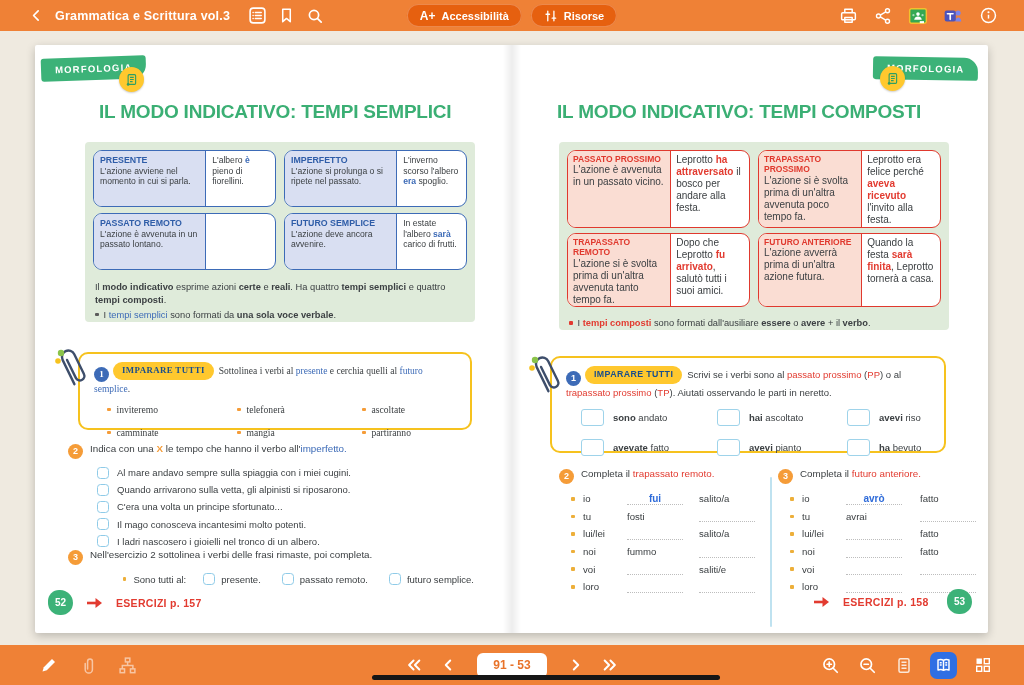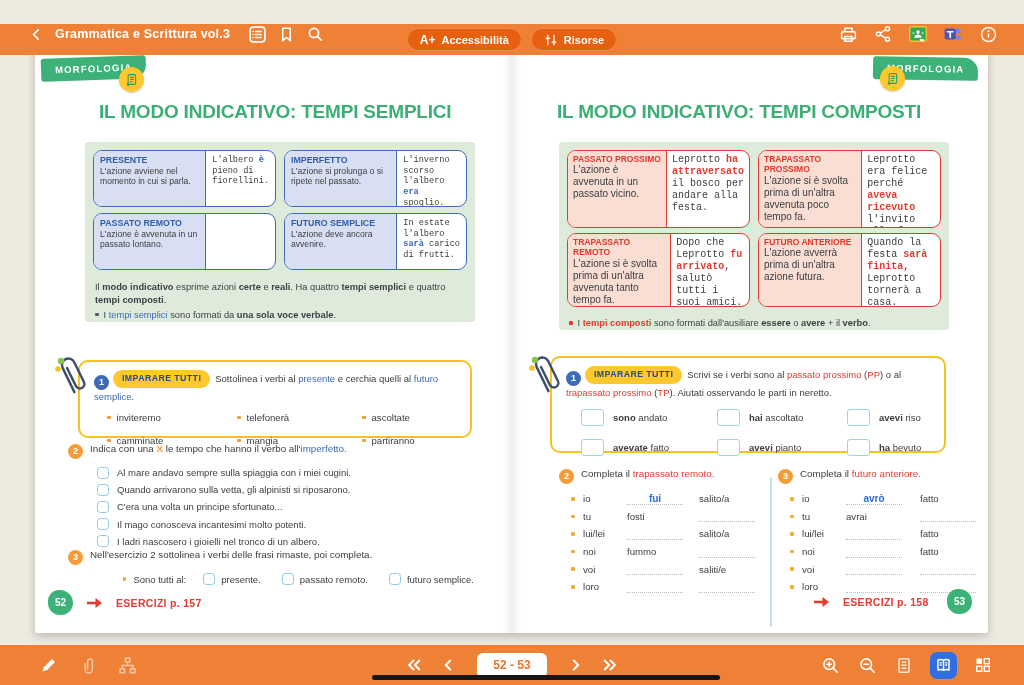--- a/index.html
+++ b/index.html
@@ -1,21 +1,21 @@
 <!DOCTYPE html>
 <html><head>
 <meta charset="utf-8">
 <style>
   * { box-sizing: border-box; margin: 0; padding: 0; }
   html,body { width:1024px; height:685px; }
   body { position:relative; font-family:"Liberation Sans", sans-serif; background:#EFEAE0; overflow:hidden; }
   svg { display:block; }
 
   
-  .topbar { position:absolute; top:0; left:0; right:0; height:31px; background:#EF8136; display:flex; align-items:flex-start; padding:0 26px; color:#fff; z-index:20;margin-top:24px; }
+  .topbar { position:absolute; top:0; left:0; right:0; height:31px; background:#EF8136; display:flex; align-items:center; padding:0 26px; color:#fff; z-index:20; }
   .tb-left { display:flex; align-items:center; gap:9px; }
   .tb-title { font-size:12.5px; font-weight:bold; letter-spacing:.2px; margin-right:8px; }
   .tb-icon { width:20px; height:20px; display:flex; align-items:center; justify-content:center; }
   .tb-center { position:absolute; left:50%; transform:translateX(-50%); top:4px; display:flex; gap:9px; }
   .pill-btn { background:#E6600F; border-radius:13px; height:23px; display:flex; align-items:center; gap:6px; padding:0 13px; font-size:11px; font-weight:bold; color:#fff; box-shadow:inset 0 0 0 1px rgba(255,255,255,.25); }
   .aplus { font-size:12px; font-weight:bold; }
   .tb-right { margin-left:auto; display:flex; gap:15px; align-items:center; }
 
   
   .stage { position:absolute; top:31px; bottom:40px; left:0; right:0; background:#EFEAE0; }
@@ -34,21 +34,21 @@
   .h1-l { left:64px; top:56px; } .h1-r { left:45px; top:56px; }
 
   .panel { position:absolute; background:#DFEBDA; border-radius:4px; overflow:hidden; }
   .panel-l { left:50px; top:97px; width:390px; height:180px; }
   .panel-r { left:47px; top:97px; width:390px; height:188px; }
   .cards { display:grid; grid-template-columns:1fr 1fr; padding:8px; }
   .cards-l { gap:6px 8px; grid-template-rows:57px 57px; }
   .cards-r { gap:5px 8px; grid-template-rows:78px 74px; }
   .card { display:flex; border:1.5px solid; border-radius:9px; background:#fff; overflow:hidden; }
   .card .cl { padding:4px 6px; }
-  .card .cr { padding:4px 6px; flex:1;font-family:Liberation Mono, monospace; }
+  .card .cr { padding:4px 6px; flex:1; }
   .cards-r .card .cl, .cards-r .card .cr { padding:3px 5px; }
   .blue-card { border-color:#3D6BB7; }
   .blue-card .cl { background:#D9DFF2; border-right:1.5px solid #3D6BB7; width:62%; }
   .blue-card .card-title { color:#2F5DA8; }
   .red-card { border-color:#E0392E; }
   .red-card .cl { background:#FADDD3; border-right:1.5px solid #E0392E; width:57%; }
   .red-card .card-title { color:#E0392E; }
   .card-title { font-weight:bold; font-size:8.8px; line-height:1.22; }
   .cards-r .card-title { font-size:8.5px; }
   .card-desc, .card-ex { font-size:8.6px; line-height:1.24; color:#3C4043; }
@@ -56,21 +56,21 @@
 
   .kw-blue { color:#3D6BB7; } .kw-red { color:#E23B30; } .kw-orange { color:#F59C38; }
   .b { font-weight:bold; }
 
   .intro { font-size:9.3px; line-height:1.38; color:#3C4043; padding:3px 10px 0 10px; }
   .bullet-row { display:flex; gap:5px; align-items:flex-start; padding:2px 10px 0 10px; font-size:9.3px; line-height:1.35; color:#3C4043; }
   .dk-dot { width:3.5px; height:3.5px; background:#5B5B5B; border-radius:1px; margin-top:4px; flex:none; }
   .rd-dot { background:#E23B30; }
 
   .ex-box { position:absolute; border:2.5px solid #F6C21E; border-radius:10px; background:#fff; }
-  .ex-box-l { left:43px; top:315px; width:394px; height:78px; }
+  .ex-box-l { left:43px; top:307px; width:394px; height:78px;font-family:Liberation Serif, serif; }
   .ex-box-r { left:38px; top:311px; width:396px; height:97px; }
   .clip { position:absolute; }
   .clip-l { left:-26px; top:-11px; } .clip-r { left:-24px; top:-8px; }
   .ex-head { padding:8px 14px 0 14px; font-size:9.5px; line-height:1.55; color:#3C4043; }
   .it-pill { display:inline-block; background:#FFC82E; color:#1A4E8C; font-weight:bold; font-size:8.8px; letter-spacing:.4px; padding:2px 9px; border-radius:9px; margin:0 5px 0 4px; vertical-align:1px; }
   .num { width:15px; height:15px; border-radius:50%; color:#fff; font-size:9px; font-weight:bold; display:inline-flex; align-items:center; justify-content:center; flex:none; }
   .num-inline { display:inline-flex; vertical-align:-3px; }
   .num-blue { background:#3D6BB7; } .num-orange { background:#F59C38; }
 
   .word-grid { display:grid; grid-template-columns:130px 125px 1fr; row-gap:12px; padding:7px 10px 0 27px; }
@@ -606,21 +606,21 @@
             <path d="M9.5 4 4.5 9l5 5"></path>
             <path d="M16 4l-5 5 5 5"></path>
           </g>
         </svg>
     </div>
     <div class="bb-icon">
       <svg width="14" height="16" viewBox="0 0 14 18">
           <path d="M9.5 4 4.5 9l5 5" fill="none" stroke="#fff" stroke-width="2.2" stroke-linecap="round" stroke-linejoin="round"></path>
         </svg>
     </div>
-    <div class="page-box">52 - 53</div>
+    <div class="page-box">91 - 53</div>
     <div class="bb-icon">
       <svg width="14" height="16" viewBox="0 0 14 18">
           <path d="M4.5 4l5 5-5 5" fill="none" stroke="#fff" stroke-width="2.2" stroke-linecap="round" stroke-linejoin="round"></path>
         </svg>
     </div>
     <div class="bb-icon">
       <svg width="18" height="16" viewBox="0 0 20 18">
           <g fill="none" stroke="#fff" stroke-width="2.2" stroke-linecap="round" stroke-linejoin="round">
             <path d="M4 4l5 5-5 5"></path>
             <path d="M10.5 4l5 5-5 5"></path>

